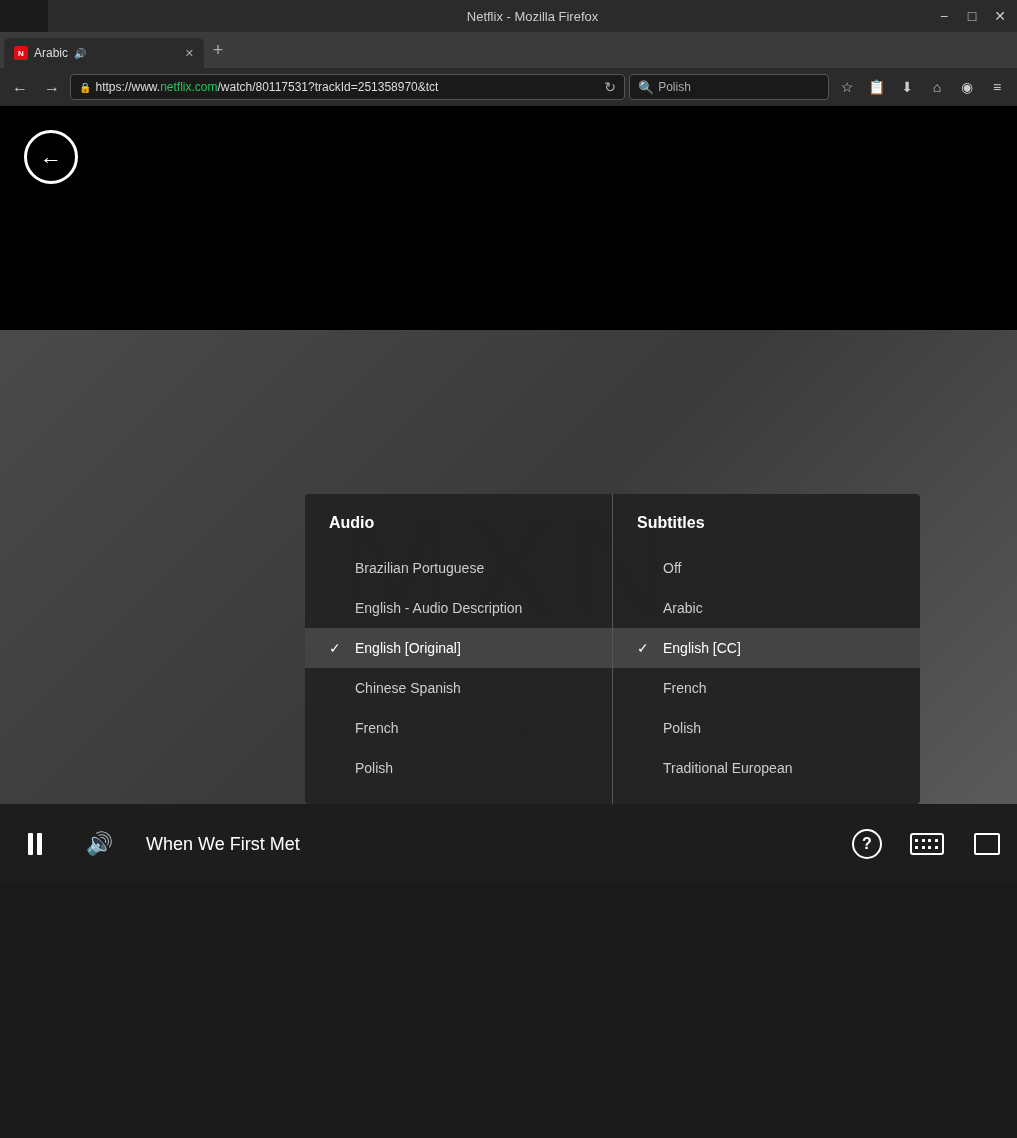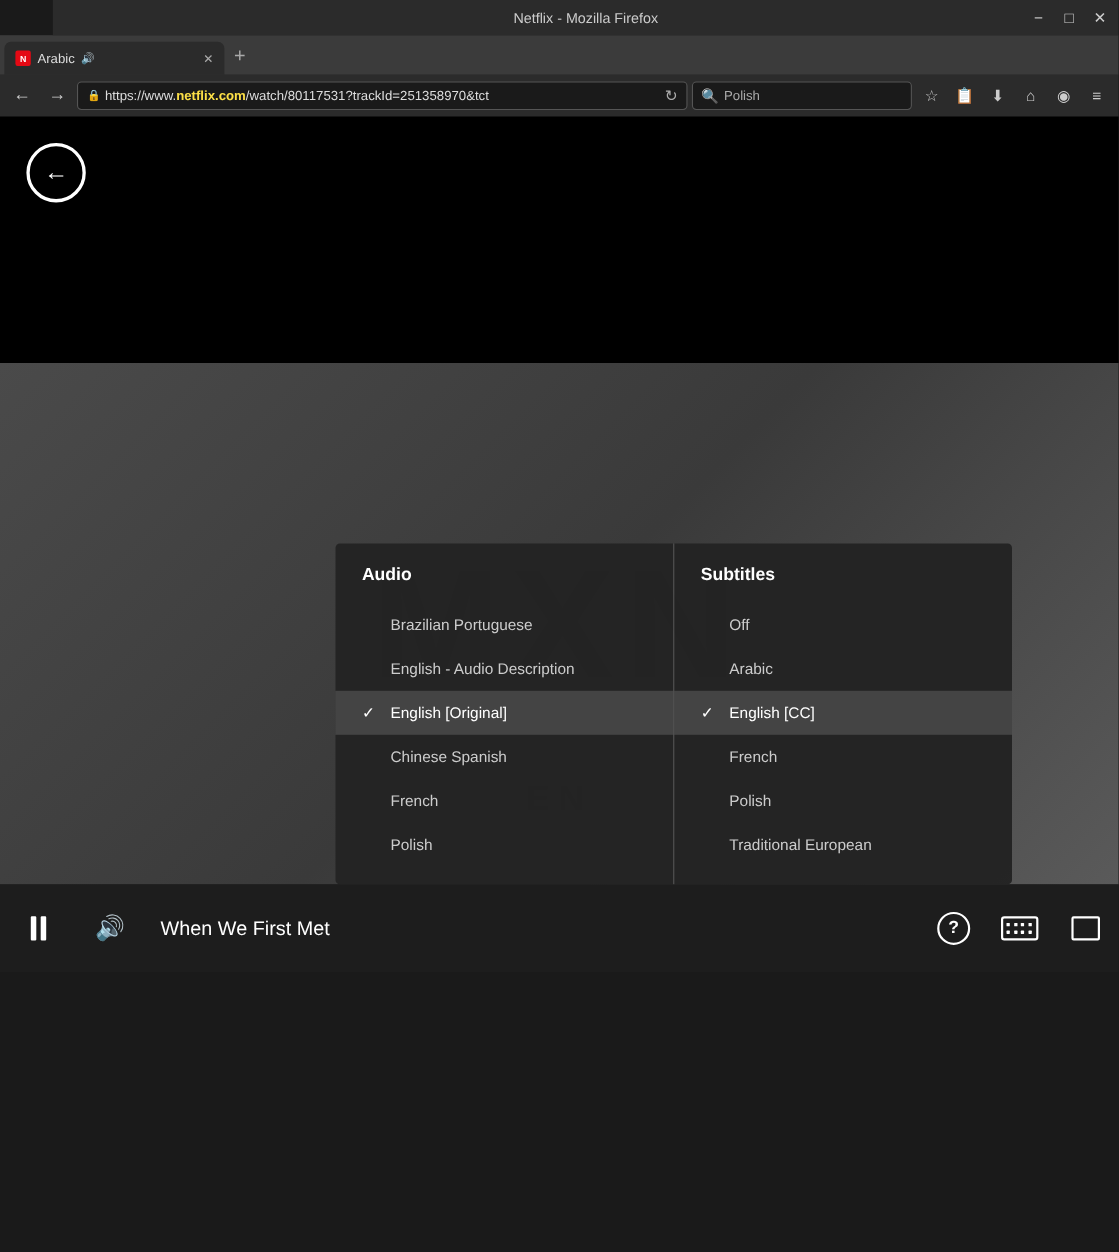--- a/index.html
+++ b/index.html
@@ -100,21 +100,21 @@
       height: 26px;
       display: flex;
       align-items: center;
       padding: 0 8px;
       color: #ddd;
       font-size: 12px;
       gap: 4px;
     }
     .address-secure { color: #5cb85c; font-size: 10px; }
     .address-text { color: #ddd; font-size: 12px; flex: 1; overflow: hidden; text-overflow: ellipsis; white-space: nowrap; }
-    .address-text-domain { color: #fde047; font-weight: bold; }
+    .address-text-domain { color: #22c55e; font-weight: normal; }
     .search-bar {
       background: #1a1a1a;
       border: 1px solid #555;
       border-radius: 4px;
       height: 26px;
       width: 200px;
       display: flex;
       align-items: center;
       padding: 0 8px;
       color: #aaa;

